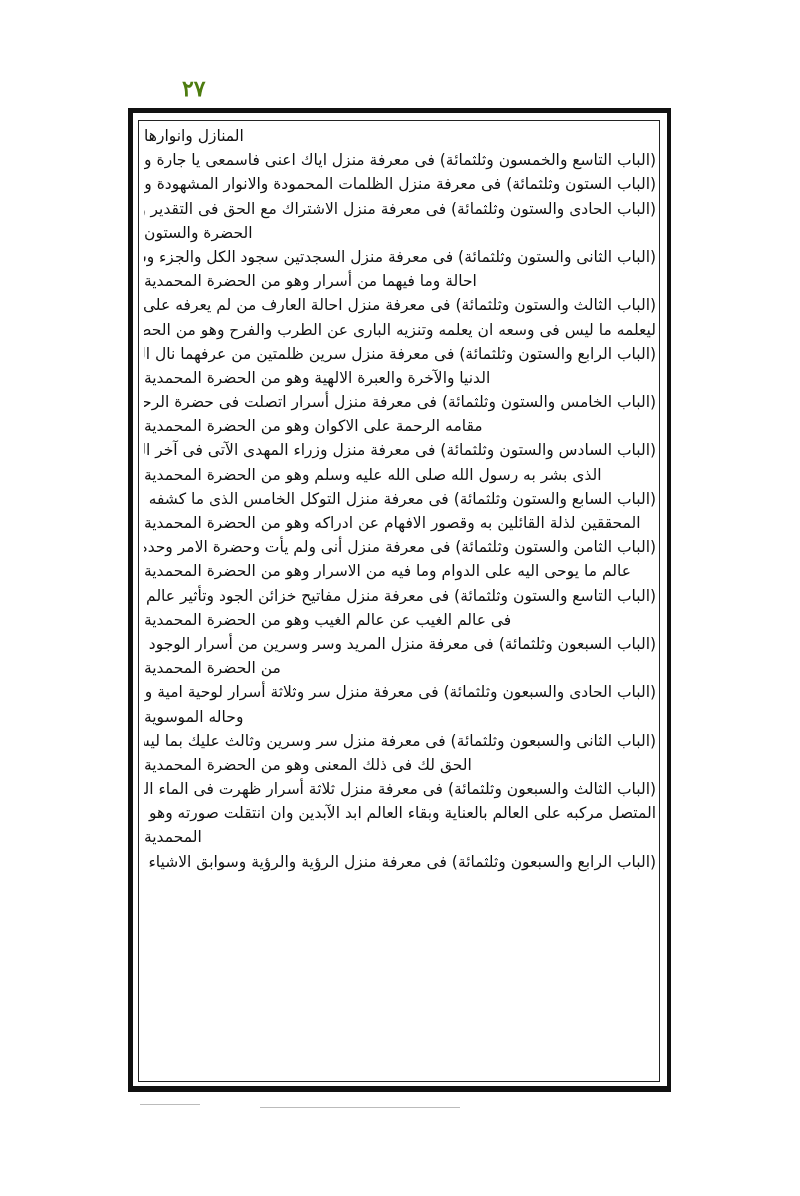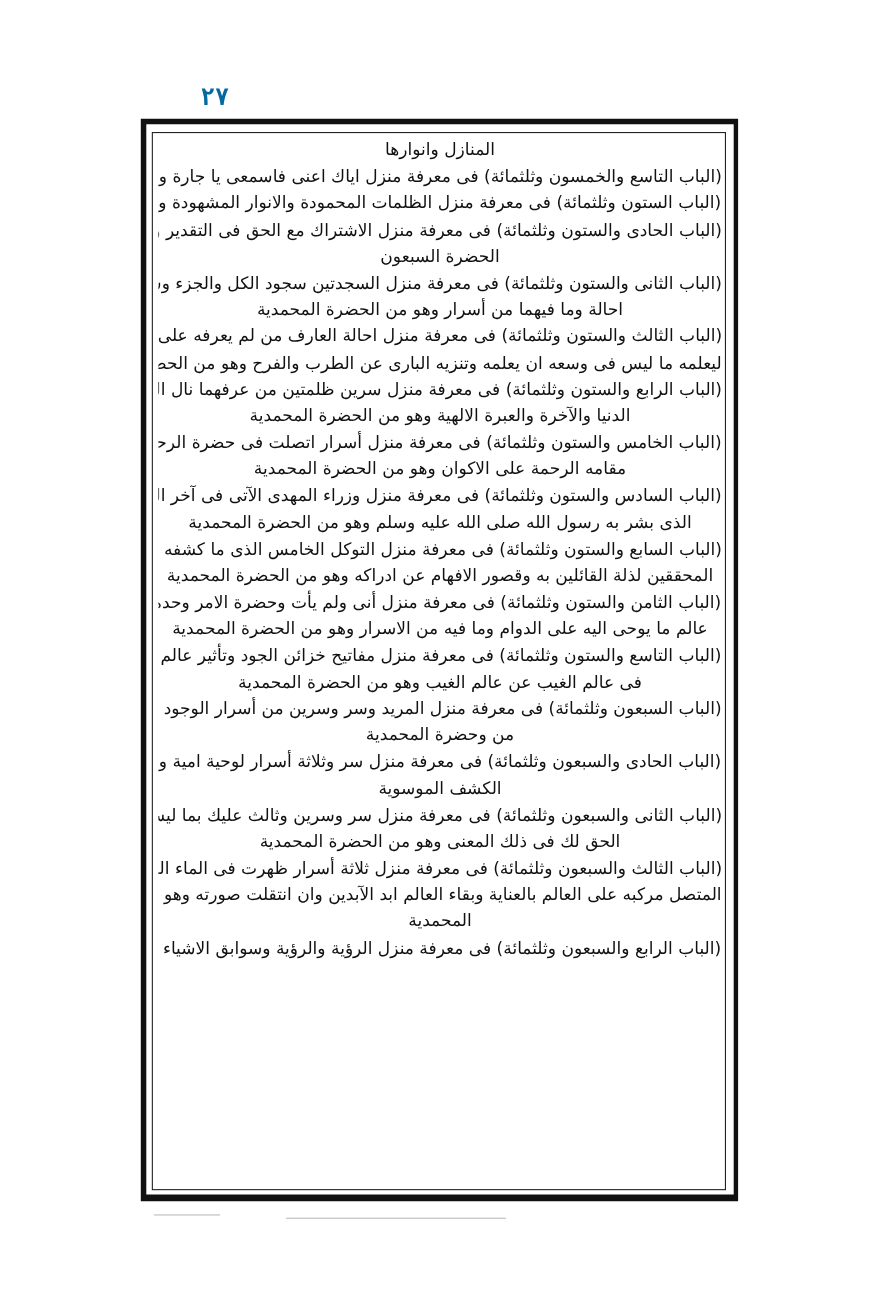--- a/index.html
+++ b/index.html
@@ -1,66 +1,66 @@
 <!DOCTYPE html>
 <html><head>
 <meta charset="utf-8">
 <style>
   html, body { margin: 0; padding: 0; background: #ffffff; }
   body { width: 800px; height: 1196px; position: relative; overflow: hidden;
          font-family: "DejaVu Sans", sans-serif; color: #111; }
   .page-number { position: absolute; left: 182px; top: 76px; font-size: 22px; font-weight: bold;
-                 font-family: Liberation Mono, monospace; color: #0369a1; }
+                 font-family: Liberation Sans, sans-serif; color: #4d7c0f; }
   .frame-outer { position: absolute; left: 128px; top: 108px; width: 543px; height: 984px;
                  border-top: 5px solid #111; border-left: 5px solid #111;
                  border-right: 4px solid #111; border-bottom: 6px solid #111; box-sizing: border-box; }
   .frame-inner { position: absolute; left: 138px; top: 120px; width: 522px; height: 962px;
                  border: 1.5px solid #222; box-sizing: border-box; }
   .text-block { position: absolute; left: 144px; top: 124px; width: 512px;
                 direction: rtl; text-align: justify;
                 font-family: "DejaVu Sans", sans-serif; font-size: 15.5px; line-height: 24.2px; }
-  .line { display: block; white-space: nowrap; overflow: hidden; text-align: center;
+  .line { display: block; white-space: nowrap; overflow: hidden; text-align: left;
           height: 24.2px; }
   .line.full { text-align-last: justify; text-align: justify; }
   .scan-speck { position: absolute; height: 1px; background: #bbb; }
 </style>
 </head>
 <body>
 
 <div class="page-number">٢٧</div>
 
 <div class="frame-outer"></div>
 <div class="frame-inner"></div>
 
 <div class="text-block">
   <span class="line">المنازل وانوارها</span>
   <span class="line full">(الباب التاسع والخمسون وثلثمائة) فى معرفة منزل اياك اعنى فاسمعى يا جارة وهو منزل تفريق</span>
   <span class="line full">(الباب الستون وثلثمائة) فى معرفة منزل الظلمات المحمودة والانوار المشهودة والحاق من</span>
   <span class="line full">(الباب الحادى والستون وثلثمائة) فى معرفة منزل الاشتراك مع الحق فى التقدير وهو من</span>
-  <span class="line">الحضرة السبعون</span>
+  <span class="line">الحضرة والستون</span>
   <span class="line full">(الباب الثانى والستون وثلثمائة) فى معرفة منزل السجدتين سجود الكل والجزء وسجود القلب</span>
   <span class="line">احالة وما فيهما من أسرار وهو من الحضرة المحمدية</span>
   <span class="line full">(الباب الثالث والستون وثلثمائة) فى معرفة منزل احالة العارف من لم يعرفه على من هو دونه</span>
   <span class="line full">ليعلمه ما ليس فى وسعه ان يعلمه وتنزيه البارى عن الطرب والفرح وهو من الحضرة المحمدية</span>
   <span class="line full">(الباب الرابع والستون وثلثمائة) فى معرفة منزل سرين ظلمتين من عرفهما نال الراحة فى</span>
   <span class="line">الدنيا والآخرة والعبرة الالهية وهو من الحضرة المحمدية</span>
   <span class="line full">(الباب الخامس والستون وثلثمائة) فى معرفة منزل أسرار اتصلت فى حضرة الرحمة بمن خفى</span>
   <span class="line">مقامه الرحمة على الاكوان وهو من الحضرة المحمدية</span>
   <span class="line full">(الباب السادس والستون وثلثمائة) فى معرفة منزل وزراء المهدى الآتى فى آخر الزمان</span>
   <span class="line">الذى بشر به رسول الله صلى الله عليه وسلم وهو من الحضرة المحمدية</span>
   <span class="line full">(الباب السابع والستون وثلثمائة) فى معرفة منزل التوكل الخامس الذى ما كشفه أحد من</span>
   <span class="line">المحققين لذلة القائلين به وقصور الافهام عن ادراكه وهو من الحضرة المحمدية</span>
   <span class="line full">(الباب الثامن والستون وثلثمائة) فى معرفة منزل أنى ولم يأت وحضرة الامر وحده وصنف</span>
   <span class="line">عالم ما يوحى اليه على الدوام وما فيه من الاسرار وهو من الحضرة المحمدية</span>
   <span class="line full">(الباب التاسع والستون وثلثمائة) فى معرفة منزل مفاتيح خزائن الجود وتأثير عالم الشهادة</span>
   <span class="line">فى عالم الغيب عن عالم الغيب وهو من الحضرة المحمدية</span>
   <span class="line full">(الباب السبعون وثلثمائة) فى معرفة منزل المريد وسر وسرين من أسرار الوجود والتبدل وهو</span>
-  <span class="line">من وحضرة المحمدية</span>
+  <span class="line">من الحضرة المحمدية</span>
   <span class="line full">(الباب الحادى والسبعون وثلثمائة) فى معرفة منزل سر وثلاثة أسرار لوحية امية وهو من</span>
-  <span class="line">الكشف الموسوية</span>
+  <span class="line">وحاله الموسوية</span>
   <span class="line full">(الباب الثانى والسبعون وثلثمائة) فى معرفة منزل سر وسرين وثالث عليك بما ليس لك واجابة</span>
   <span class="line">الحق لك فى ذلك المعنى وهو من الحضرة المحمدية</span>
   <span class="line full">(الباب الثالث والسبعون وثلثمائة) فى معرفة منزل ثلاثة أسرار ظهرت فى الماء الحكمى</span>
   <span class="line full">المتصل مركبه على العالم بالعناية وبقاء العالم ابد الآبدين وان انتقلت صورته وهو من الحضرة</span>
   <span class="line">المحمدية</span>
   <span class="line full">(الباب الرابع والسبعون وثلثمائة) فى معرفة منزل الرؤية والرؤية وسوابق الاشياء فى</span>
 </div>
 
 <div class="scan-speck" style="left:140px;top:1104px;width:60px;"></div>
 <div class="scan-speck" style="left:260px;top:1107px;width:200px;"></div>

